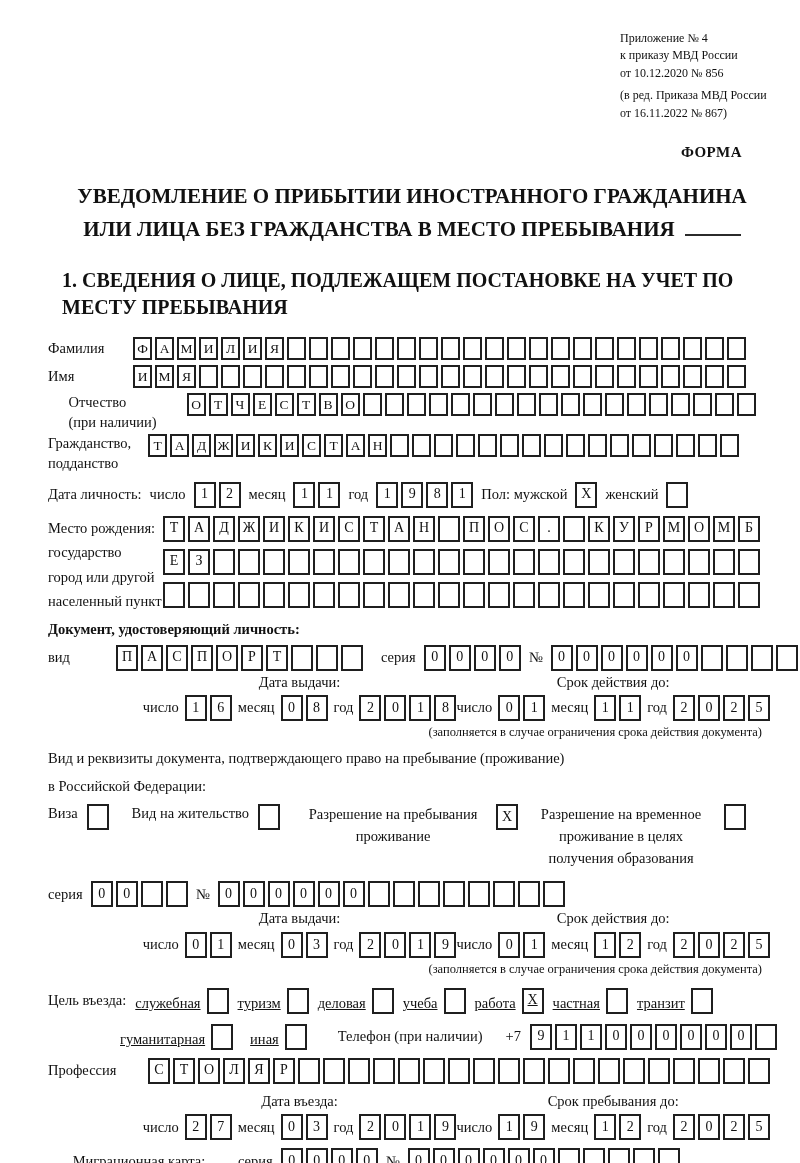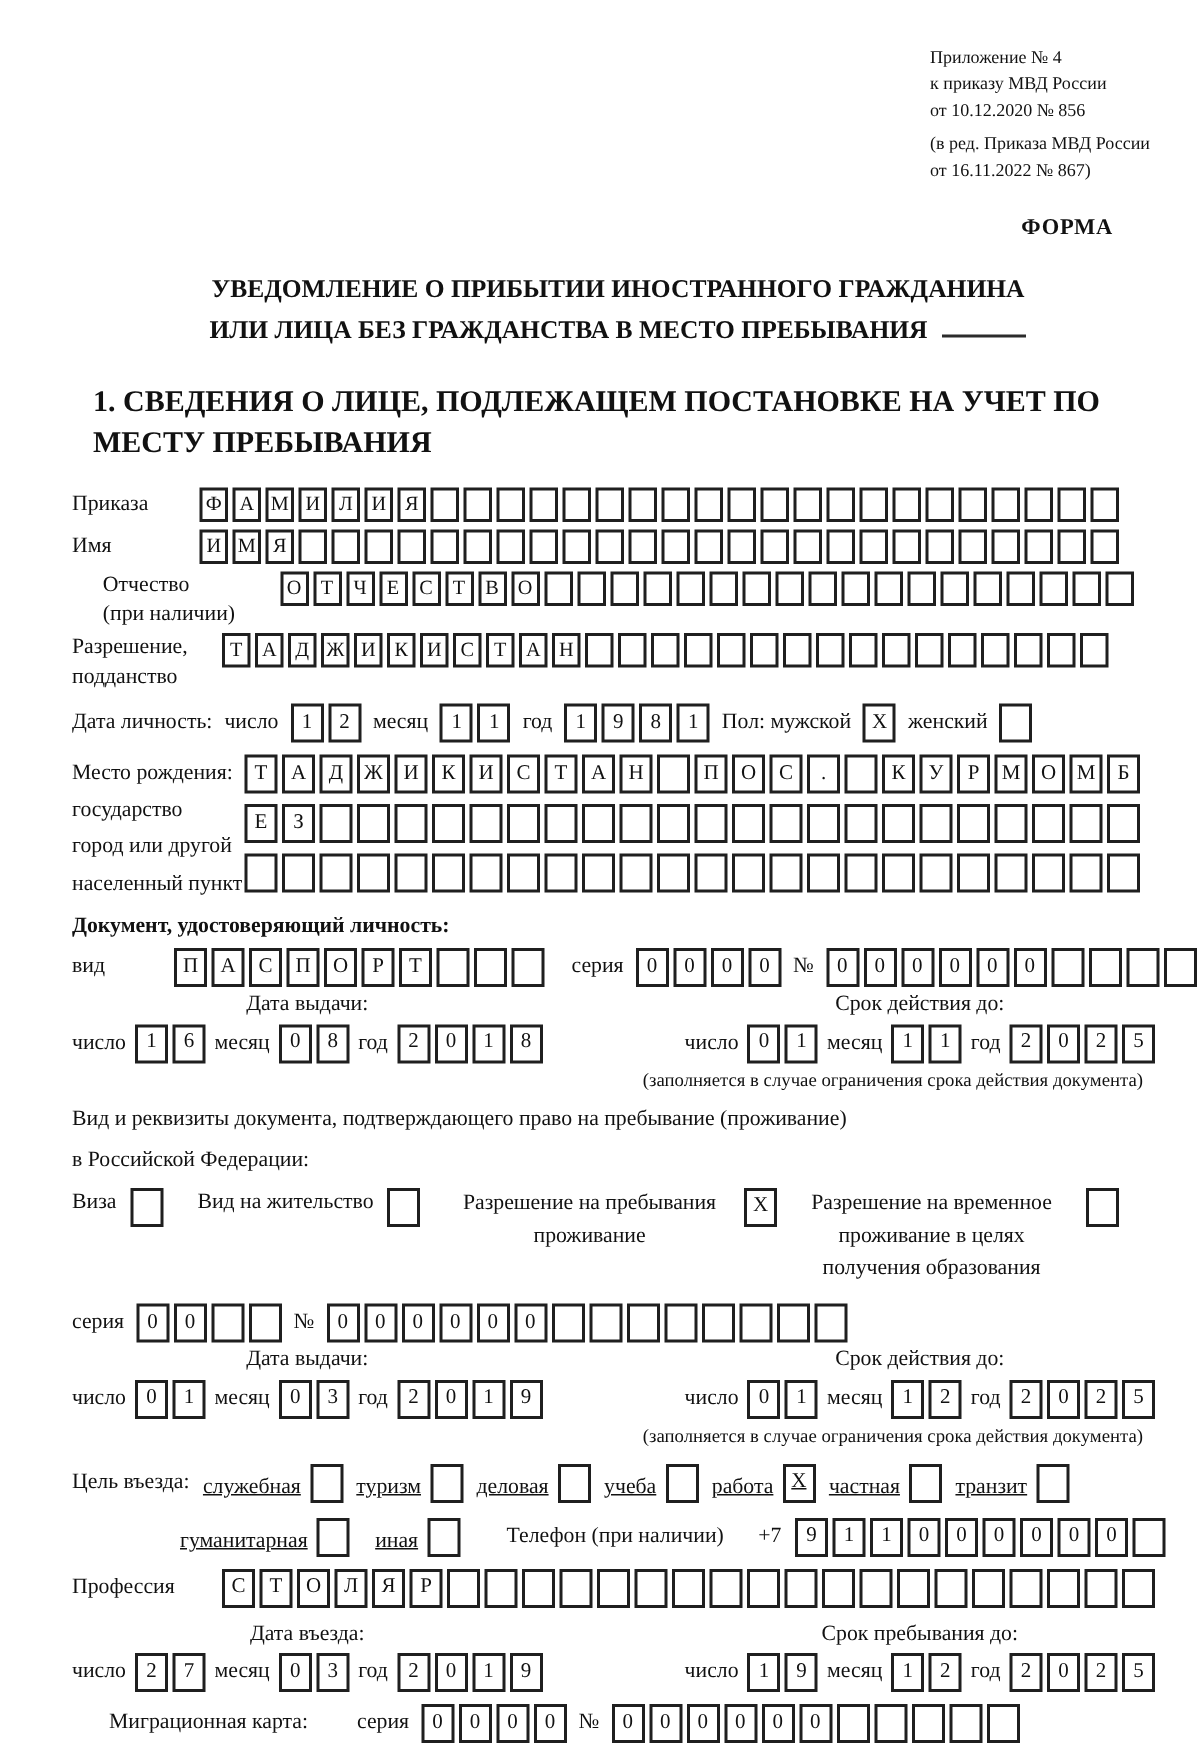--- a/index.html
+++ b/index.html
@@ -6,41 +6,41 @@
   body{
     width:800px;height:1163px;background:#ffffff;color:#111;
     font-family:"Liberation Serif","DejaVu Serif",serif;
     font-size:14.5px;line-height:1.35;overflow:hidden;
   }
   .page{box-sizing:border-box;width:800px;height:1163px;padding:30px 24px 10px 48px;}
   
   .annex{margin-left:572px;font-size:12px;line-height:1.45;}
   .annex .amend{margin-top:5px;}
   .forma{font-weight:bold;text-align:right;padding-right:34px;margin-top:20px;font-size:15px;letter-spacing:.5px;}
-  .title{text-align:center;font-weight:bold;font-size:17px;margin-top:18px;line-height:1.55;}
+  .title{text-align:center;font-weight:bold;font-size:21px;margin-top:18px;line-height:1.55;}
   .blank{display:inline-block;width:56px;height:13px;border-bottom:2px solid #2b2b2b;margin-left:10px;}
   .sec{font-weight:bold;font-size:20px;margin-top:22px;margin-left:14px;}
   
   .row{display:flex;align-items:center;margin-top:5px;}
   .cells{display:flex;gap:3px;flex-wrap:nowrap;}
   .cell{
     box-sizing:border-box;width:19px;height:23px;border:2px solid #1f1f1f;background:#fff;
     display:flex;align-items:center;justify-content:center;
     font-size:13.5px;font-family:"Liberation Serif",serif;flex:0 0 auto;
   }
   .cells.lg .cell{width:22px;height:26px;font-size:14px;}
   .lbl{flex:0 0 auto;}
   .w85{width:85px;}
   .w100{width:100px;}
   .w118{width:118px;}
   .mlab{width:115px;line-height:1.7;}
   .stack{display:flex;flex-direction:column;gap:7px;}
   .center-b{font-weight:bold;margin-top:10px;}
   
-  .daterow{display:flex;justify-content:space-between;margin-top:2px;padding-right:6px;}
+  .daterow{display:flex;justify-content:flex-end;margin-top:2px;padding-right:6px;}
   .dategroup{display:flex;flex-direction:column;}
   .dategroup .dg-head{text-align:center;margin-bottom:3px;}
   .dg-cells{display:flex;align-items:center;gap:6px;}
   .note{font-size:12.5px;text-align:right;padding-right:14px;margin-top:3px;}
   
   .permit-row{display:flex;align-items:flex-start;gap:9px;margin-top:8px;}
   .permit-item{display:flex;align-items:flex-start;gap:9px;}
   .wrapc{width:188px;text-align:center;line-height:1.5;}
   
   .opt{display:flex;align-items:flex-end;gap:6px;text-decoration:underline;}
@@ -69,21 +69,21 @@
   <div class="title">
     <div>УВЕДОМЛЕНИЕ О ПРИБЫТИИ ИНОСТРАННОГО ГРАЖДАНИНА</div>
     <div>
       <span>ИЛИ ЛИЦА БЕЗ ГРАЖДАНСТВА В МЕСТО ПРЕБЫВАНИЯ</span><span class="blank"></span>
     </div>
   </div>
 
   <div class="sec">1. СВЕДЕНИЯ О ЛИЦЕ, ПОДЛЕЖАЩЕМ ПОСТАНОВКЕ НА УЧЕТ ПО МЕСТУ ПРЕБЫВАНИЯ</div>
 
   <div class="row mt16">
-    <span class="lbl w85">Приказа</span>
+    <span class="lbl w85">Фамилия</span>
     <span class="cells">
         <span class="cell">Ф</span>
         <span class="cell">А</span>
         <span class="cell">М</span>
         <span class="cell">И</span>
         <span class="cell">Л</span>
         <span class="cell">И</span>
         <span class="cell">Я</span>
         <span class="cell"></span>
         <span class="cell"></span>
@@ -173,21 +173,21 @@
         <span class="cell"></span>
         <span class="cell"></span>
         <span class="cell"></span>
         <span class="cell"></span>
         <span class="cell"></span>
       </span>
   </div>
 
   <div class="row" style="align-items:flex-start;margin-top:2px;">
     <span class="lbl w100">
-      <span>Разрешение,</span><br>
+      <span>Гражданство,</span><br>
       <span>подданство</span>
     </span>
     <span class="cells">
         <span class="cell">Т</span>
         <span class="cell">А</span>
         <span class="cell">Д</span>
         <span class="cell">Ж</span>
         <span class="cell">И</span>
         <span class="cell">К</span>
         <span class="cell">И</span>

